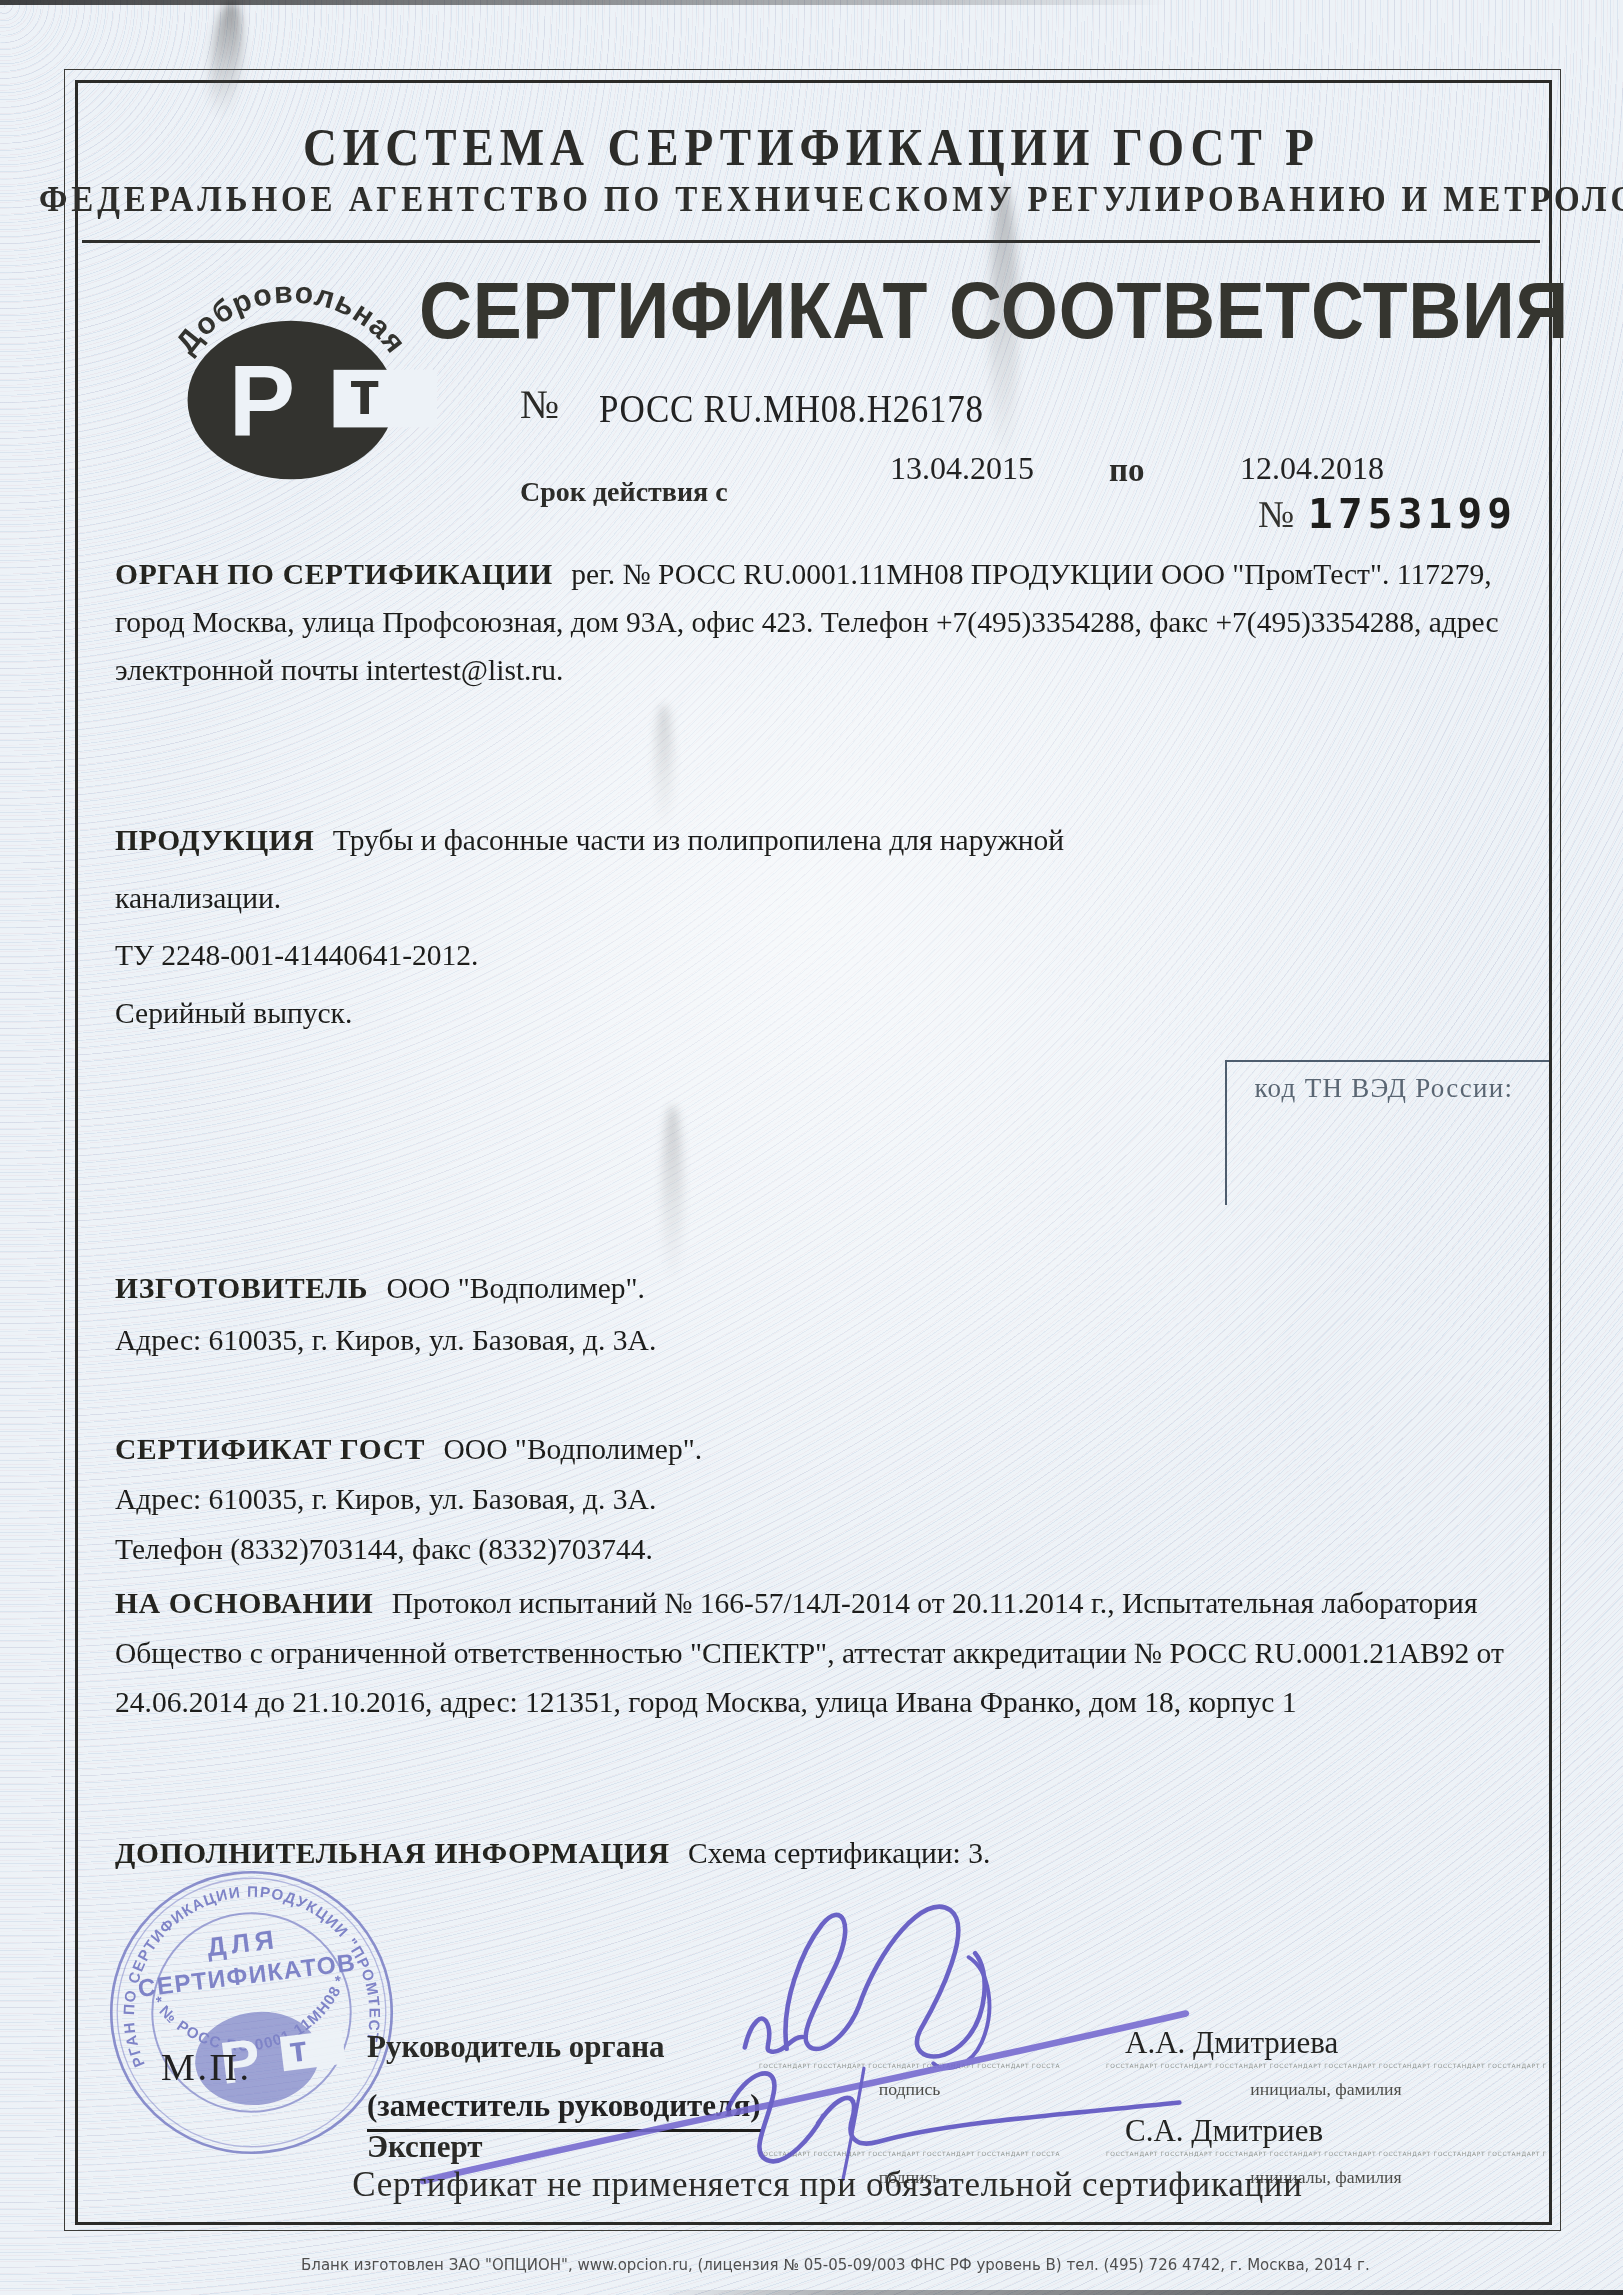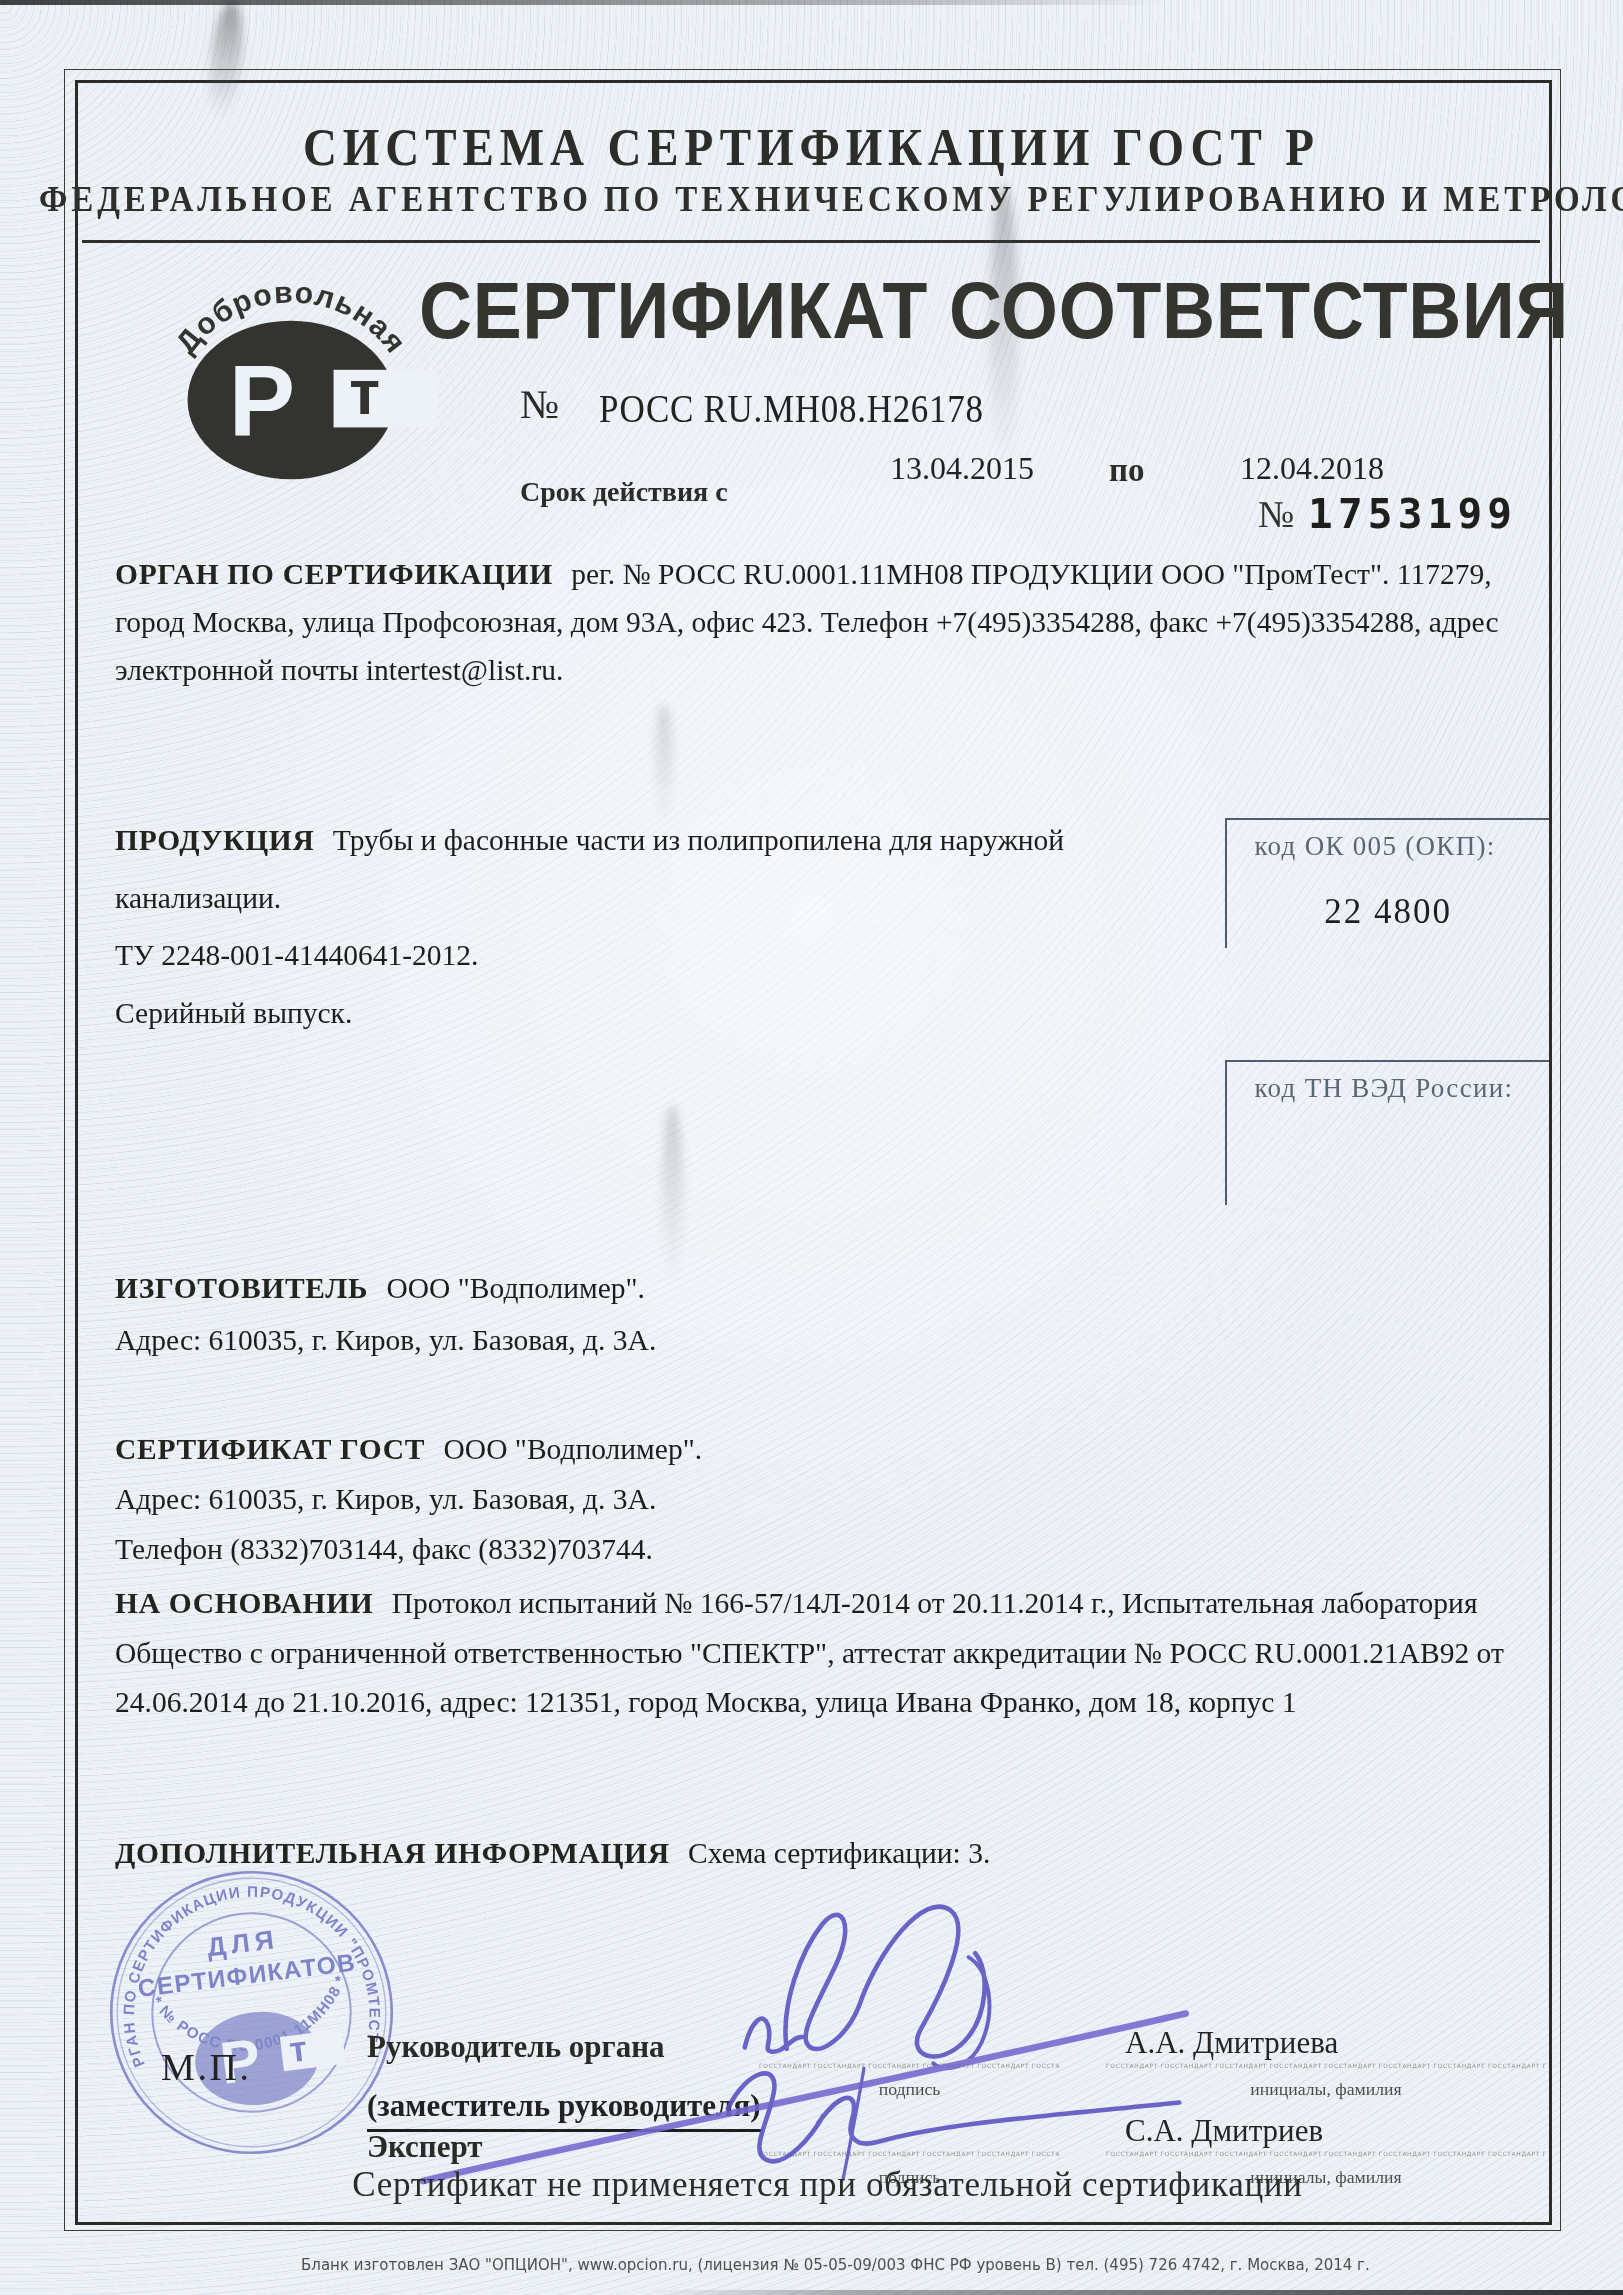--- a/index.html
+++ b/index.html
@@ -136,24 +136,20 @@
     <span class="lbl">ОРГАН ПО СЕРТИФИКАЦИИ</span><span class="txt">рег. № РОСС RU.0001.11МН08 ПРОДУКЦИИ ООО "ПромТест". 117279, город Москва, улица Профсоюзная, дом 93А, офис 423. Телефон +7(495)3354288, факс +7(495)3354288, адрес электронной почты intertest@list.ru.</span>
   </div>
 
   <div class="abs sec s2">
     <span class="lbl">ПРОДУКЦИЯ</span><span class="txt">Трубы и фасонные части из полипропилена для наружной
 канализации.
 ТУ 2248-001-41440641-2012.
 Серийный выпуск.</span>
   </div>
 
-  <div class="abs codebox box-okp">
-    <span class="cap">код ОК 005 (ОКП):</span>
-    <span class="val">22 4800</span>
-  </div>
 
 
   <div class="abs codebox box-tnved">
     <span class="cap">код ТН ВЭД России:</span>
     <span class="val"></span>
   </div>
 
   <div class="abs sec s4">
     <span class="lbl">ИЗГОТОВИТЕЛЬ</span><span class="txt">ООО "Водполимер".
 Адрес: 610035, г. Киров, ул. Базовая, д. 3А.</span>

